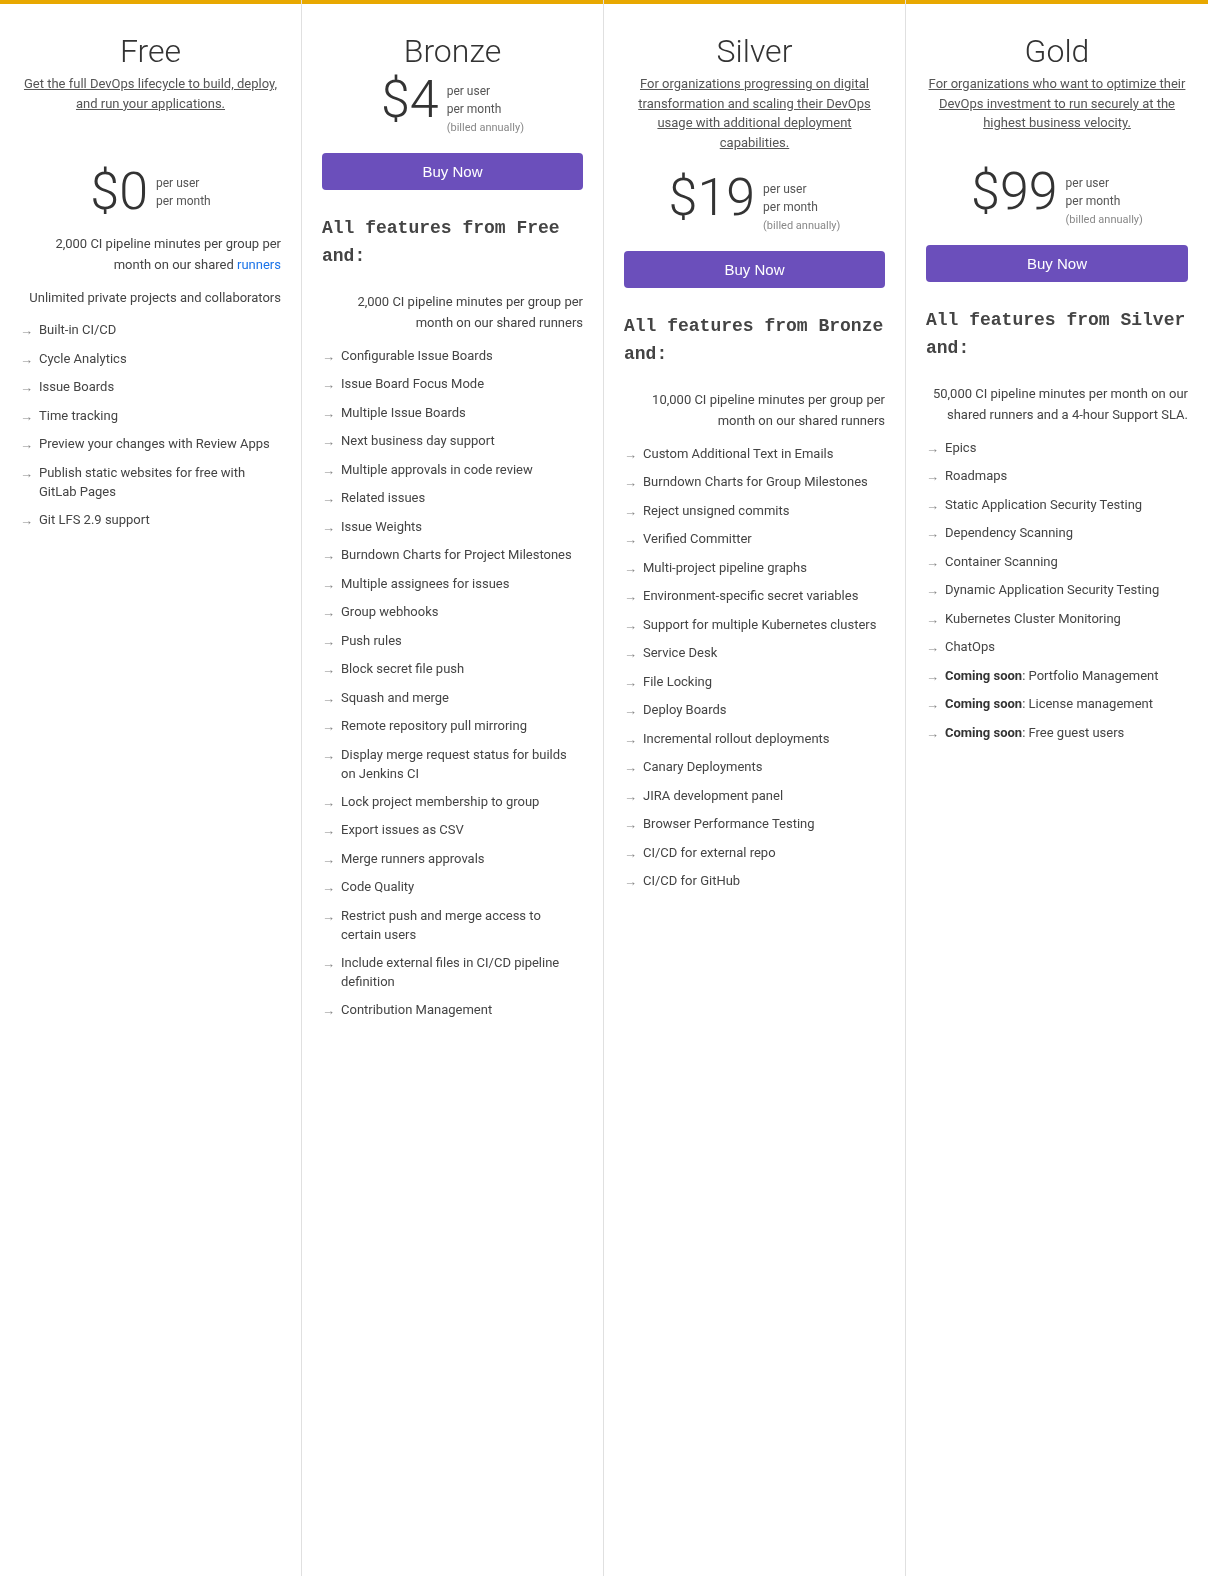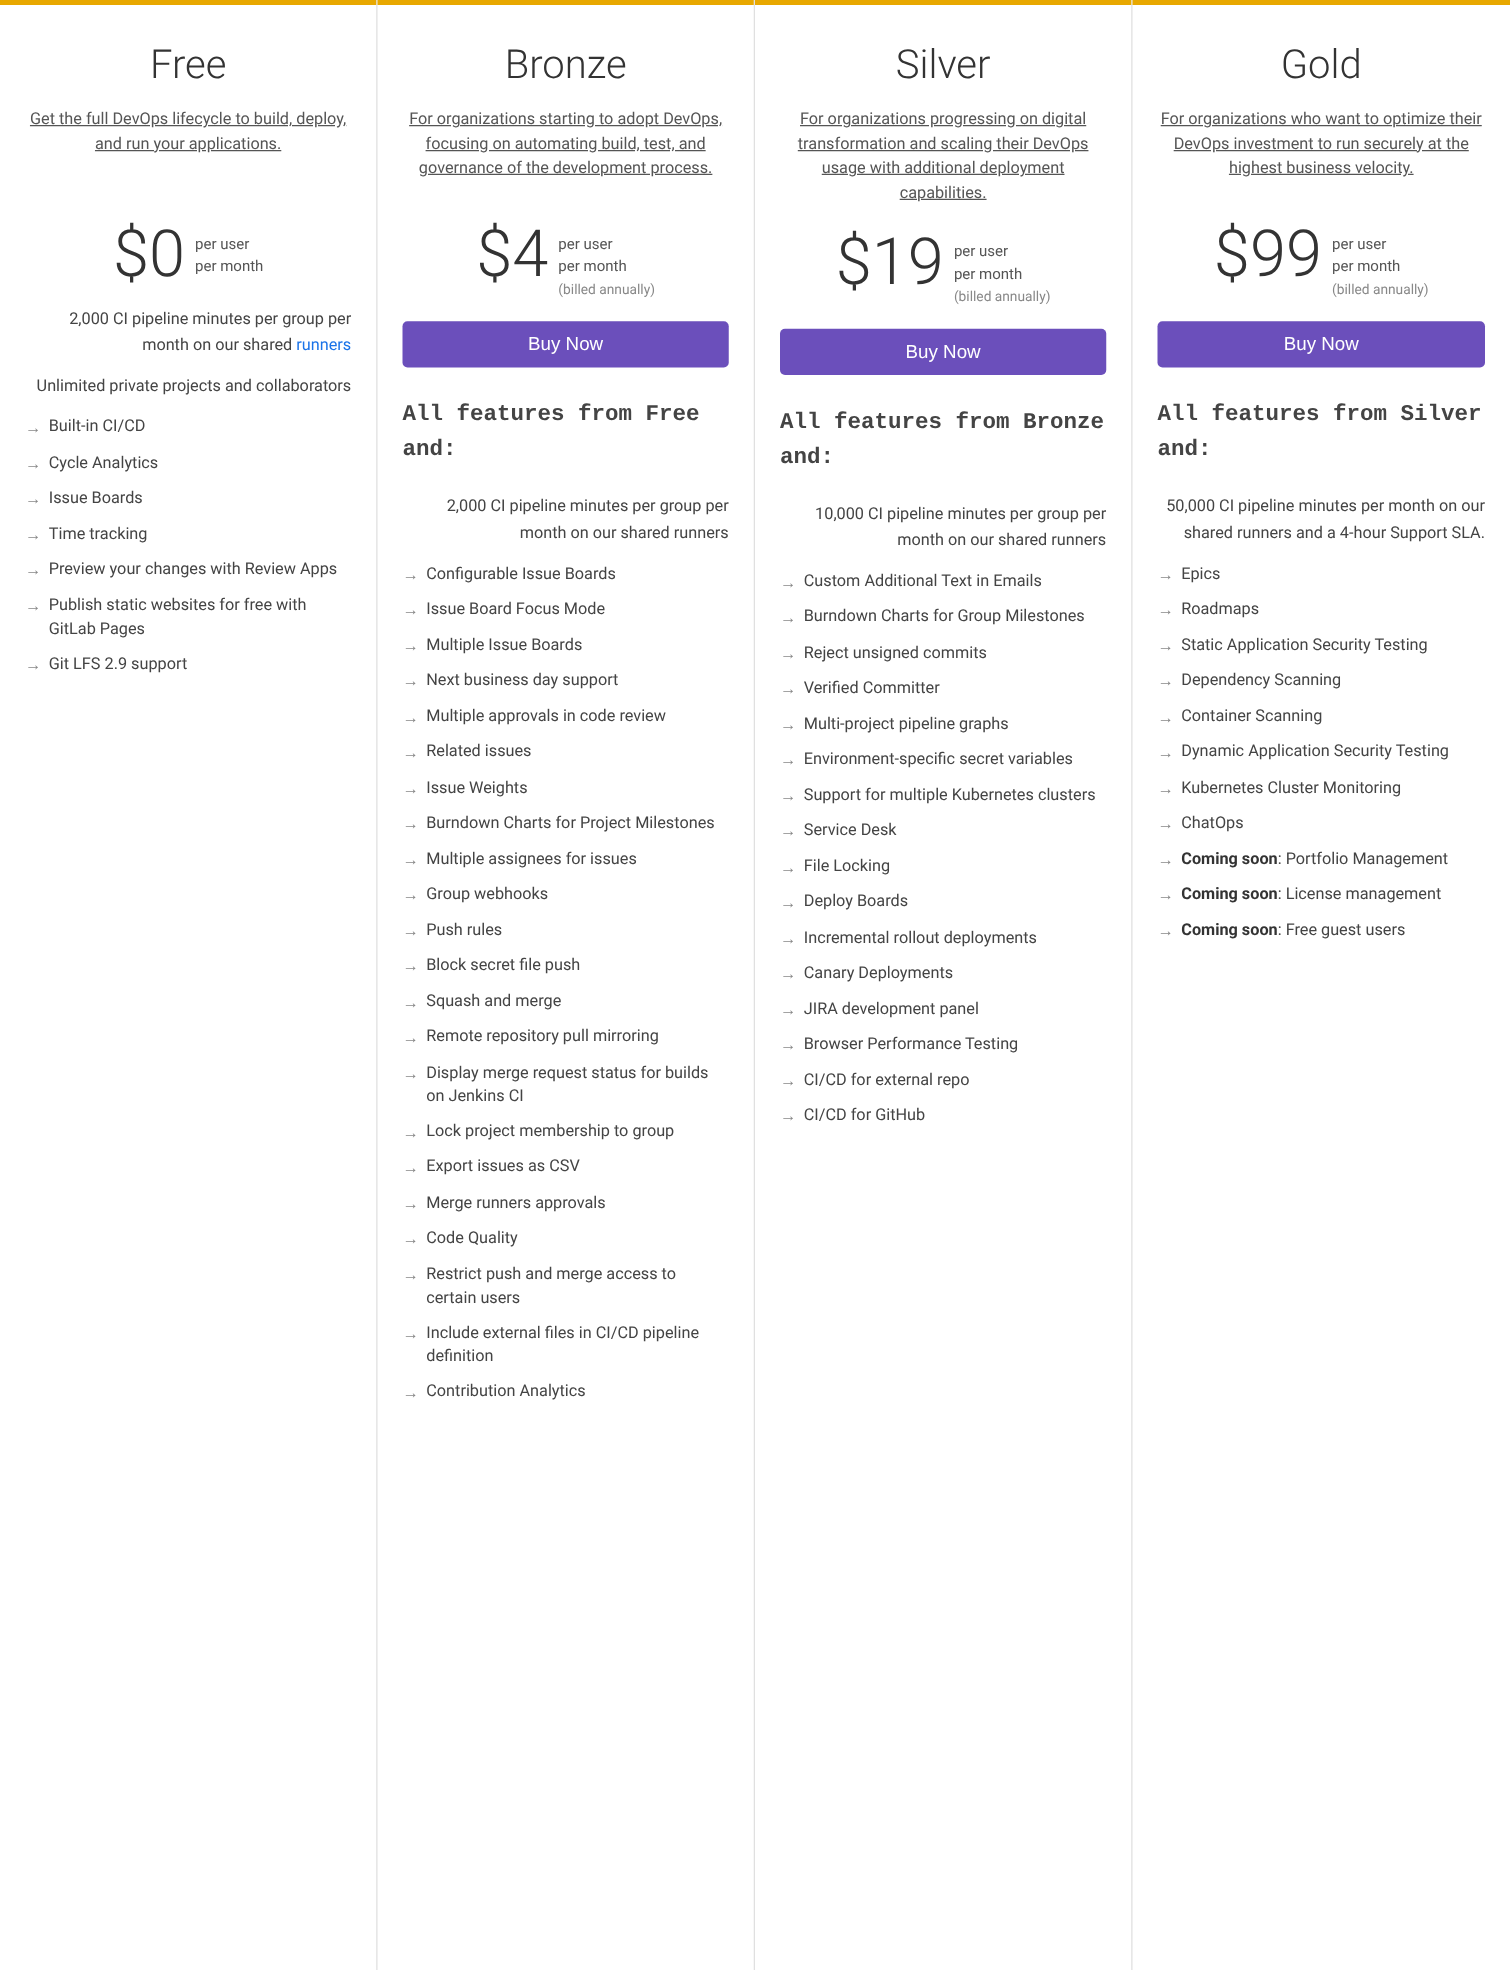--- a/index.html
+++ b/index.html
@@ -32,21 +32,21 @@
     .plan-col.bronze::before { background: #e8a800; }
     .plan-col.silver::before { background: #e8a800; }
     .plan-col.gold::before { background: #e8a800; }
 
     .plan-name {
       font-size: 32px;
       font-weight: 300;
       text-align: center;
       color: #333;
       margin-top: 8px;
-      margin-bottom: 16px;
+      margin-bottom: 4px;
     }
     .plan-desc {
       font-size: 13px;
       color: #555;
       text-align: center;
       line-height: 1.5;
       min-height: 72px;
       margin-bottom: 20px;
       text-decoration: underline;
     }
@@ -171,21 +171,20 @@
           <span class="feature-text">Publish static websites for free with GitLab Pages</span>
         </div>
         <div class="feature-item">
           <span class="feature-arrow">→</span>
           <span class="feature-text">Git LFS 2.9 support</span>
         </div>
       </div>
     </div>
     <div class="plan-col bronze">
       <h2 class="plan-name">Bronze</h2>
-      <p class="plan-desc">For organizations starting to adopt DevOps, focusing on automating build, test, and governance of the development process.</p>
       <div class="price-block">
         <div class="price-amount">$4</div>
         <div class="price-details">per user<br>per month<br><span class="billed">(billed annually)</span></div>
       </div>
       <button class="btn-signup">Buy Now</button>
       <div class="features-section">
         <p class="features-header">All features from Free and:</p>
         <p class="feature-intro">2,000 CI pipeline minutes per group per month on our shared runners</p>
         <div class="feature-item">
           <span class="feature-arrow">→</span>
@@ -266,21 +265,21 @@
         <div class="feature-item">
           <span class="feature-arrow">→</span>
           <span class="feature-text">Restrict push and merge access to certain users</span>
         </div>
         <div class="feature-item">
           <span class="feature-arrow">→</span>
           <span class="feature-text">Include external files in CI/CD pipeline definition</span>
         </div>
         <div class="feature-item">
           <span class="feature-arrow">→</span>
-          <span class="feature-text">Contribution Analytics</span>
+          <span class="feature-text">Contribution Management</span>
         </div>
       </div>
     </div>
     <div class="plan-col silver">
       <h2 class="plan-name">Silver</h2>
       <p class="plan-desc">For organizations progressing on digital transformation and scaling their DevOps usage with additional deployment capabilities.</p>
       <div class="price-block">
         <div class="price-amount">$19</div>
         <div class="price-details">per user<br>per month<br><span class="billed">(billed annually)</span></div>
       </div>

